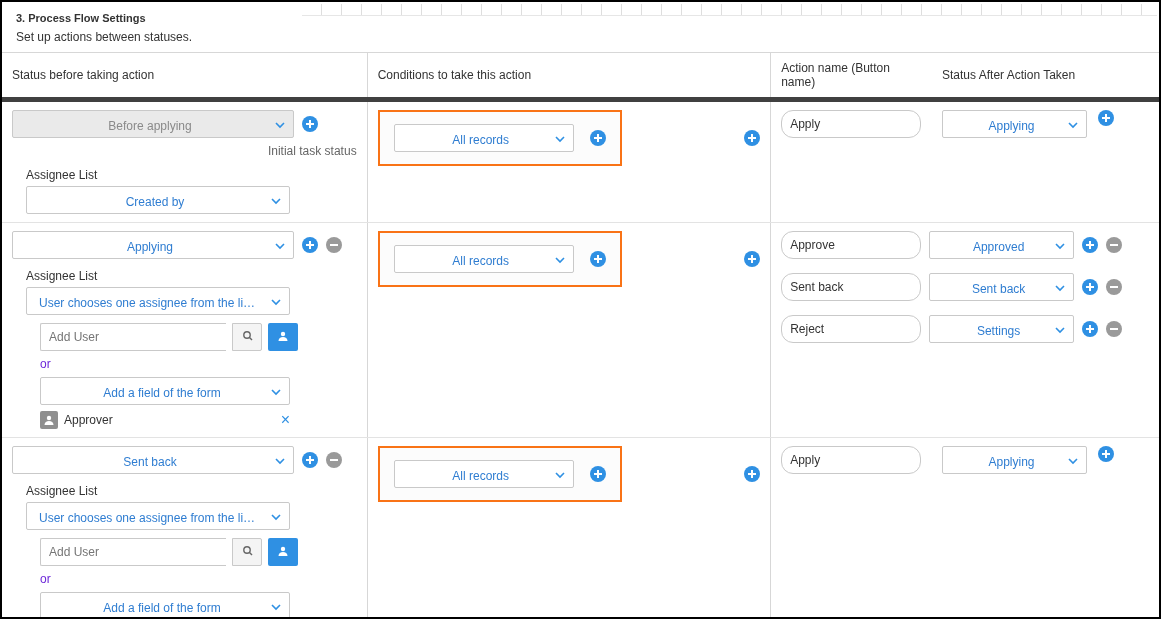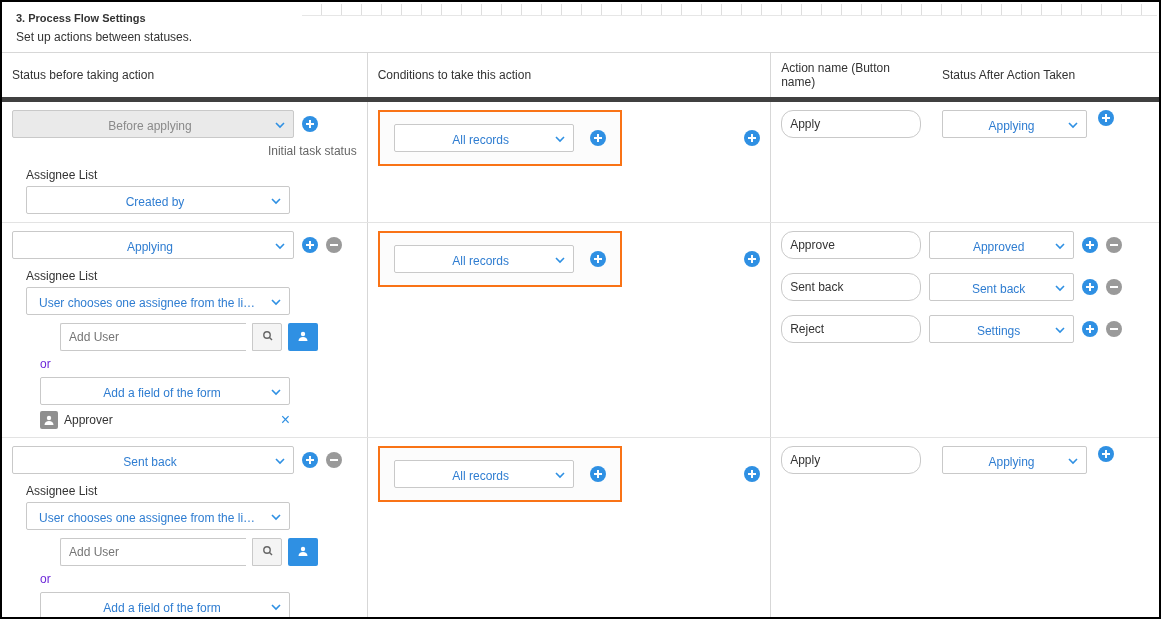--- a/index.html
+++ b/index.html
@@ -134,21 +134,20 @@
     display:flex; align-items:center; gap:6px;
     margin-left: 28px;
   }
   .adduser-input {
     width: 186px; height: 28px;
     border: 1px solid #c9c9c9;
     border-right: none;
     border-radius: 2px 0 0 2px;
     padding: 0 8px;
     font-size: 12px;
-    margin-left: 20px;
   }
   .adduser-search {
     width: 30px; height: 28px;
     border: 1px solid #c9c9c9;
     border-radius: 0 2px 2px 0;
     background: #f4f4f4;
     display:flex; align-items:center; justify-content:center;
     cursor:pointer;
   }
   .adduser-org {

